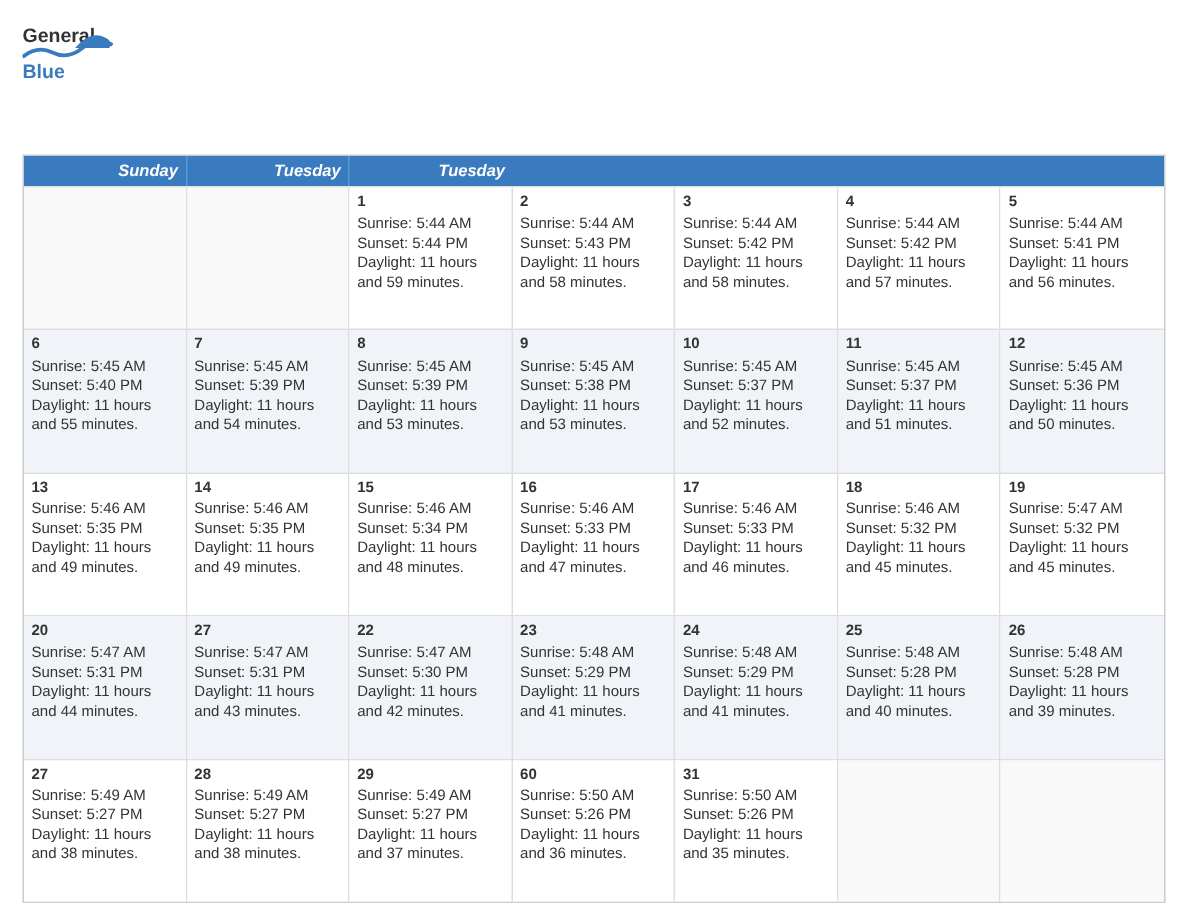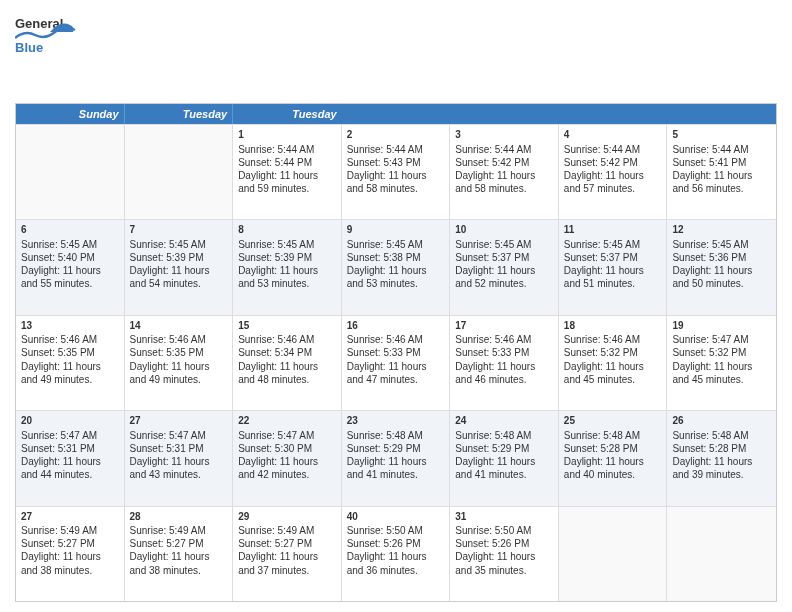--- a/index.html
+++ b/index.html
@@ -248,21 +248,21 @@
       </div>
           <div class="cal-cell">
         <span class="day-num">28</span>
         <span class="cell-text">Sunrise: 5:49 AM<br>Sunset: 5:27 PM<br>Daylight: 11 hours and 38 minutes.</span>
       </div>
           <div class="cal-cell">
         <span class="day-num">29</span>
         <span class="cell-text">Sunrise: 5:49 AM<br>Sunset: 5:27 PM<br>Daylight: 11 hours and 37 minutes.</span>
       </div>
           <div class="cal-cell">
-        <span class="day-num">40</span>
+        <span class="day-num">60</span>
         <span class="cell-text">Sunrise: 5:50 AM<br>Sunset: 5:26 PM<br>Daylight: 11 hours and 36 minutes.</span>
       </div>
           <div class="cal-cell">
         <span class="day-num">31</span>
         <span class="cell-text">Sunrise: 5:50 AM<br>Sunset: 5:26 PM<br>Daylight: 11 hours and 35 minutes.</span>
       </div>
           <div class="cal-cell empty"></div>
           <div class="cal-cell empty"></div>
         </div>
       </div>

